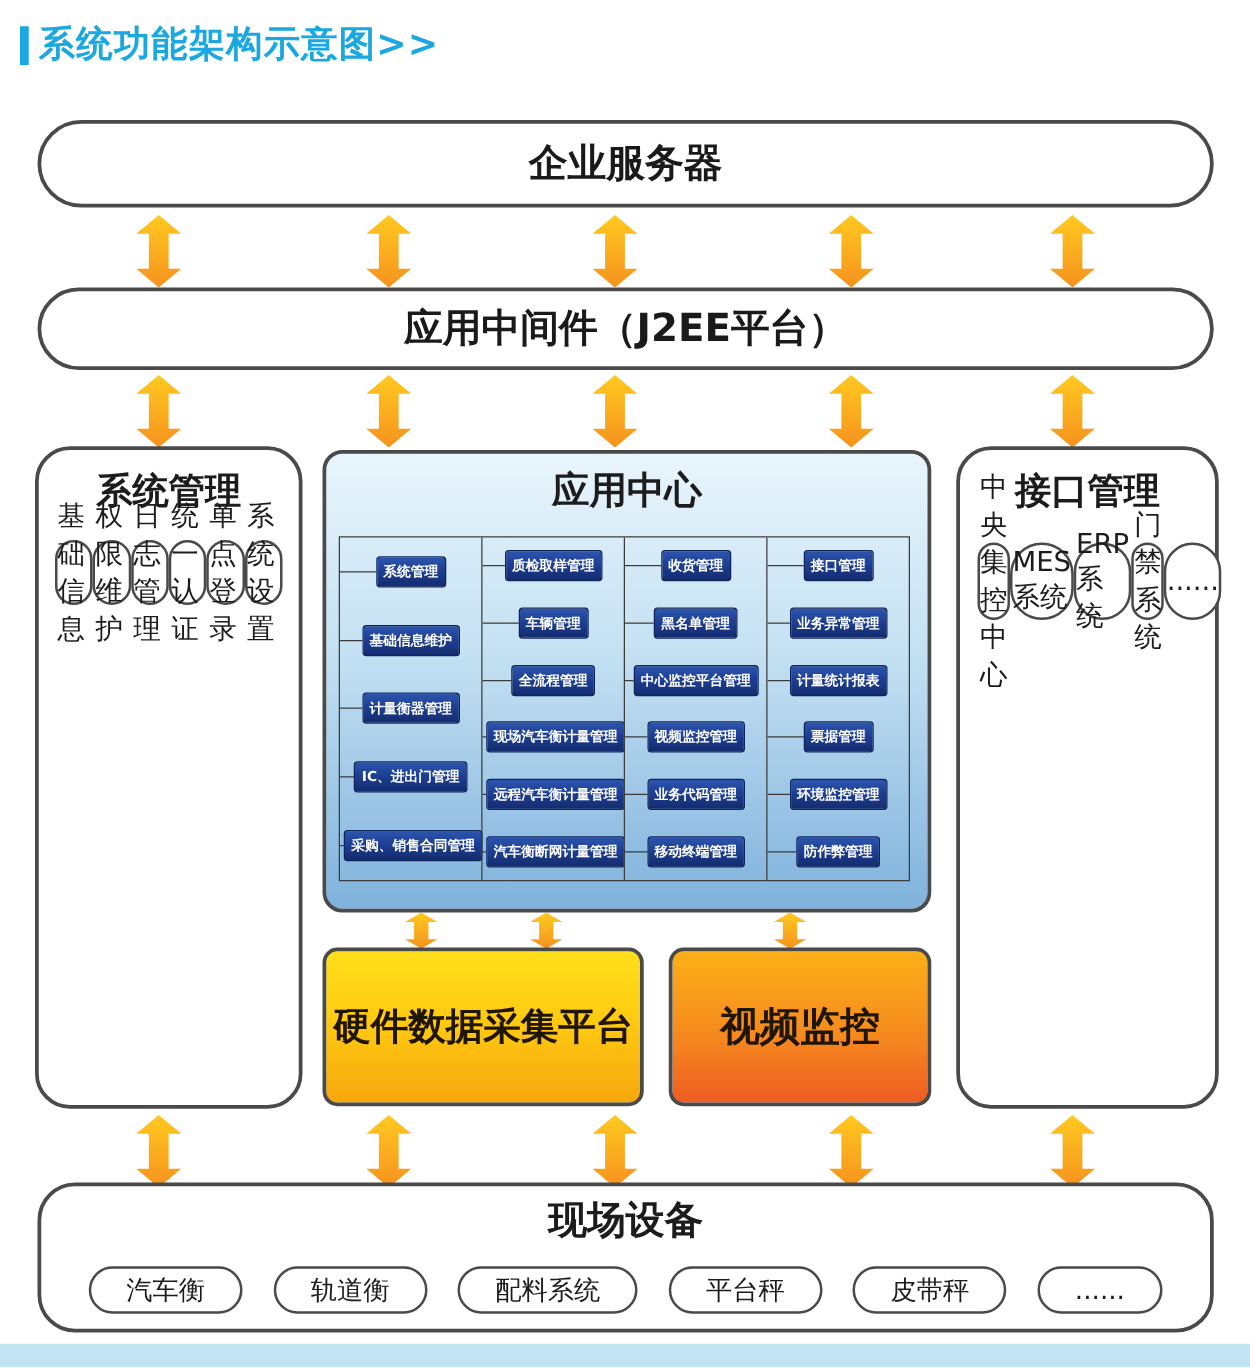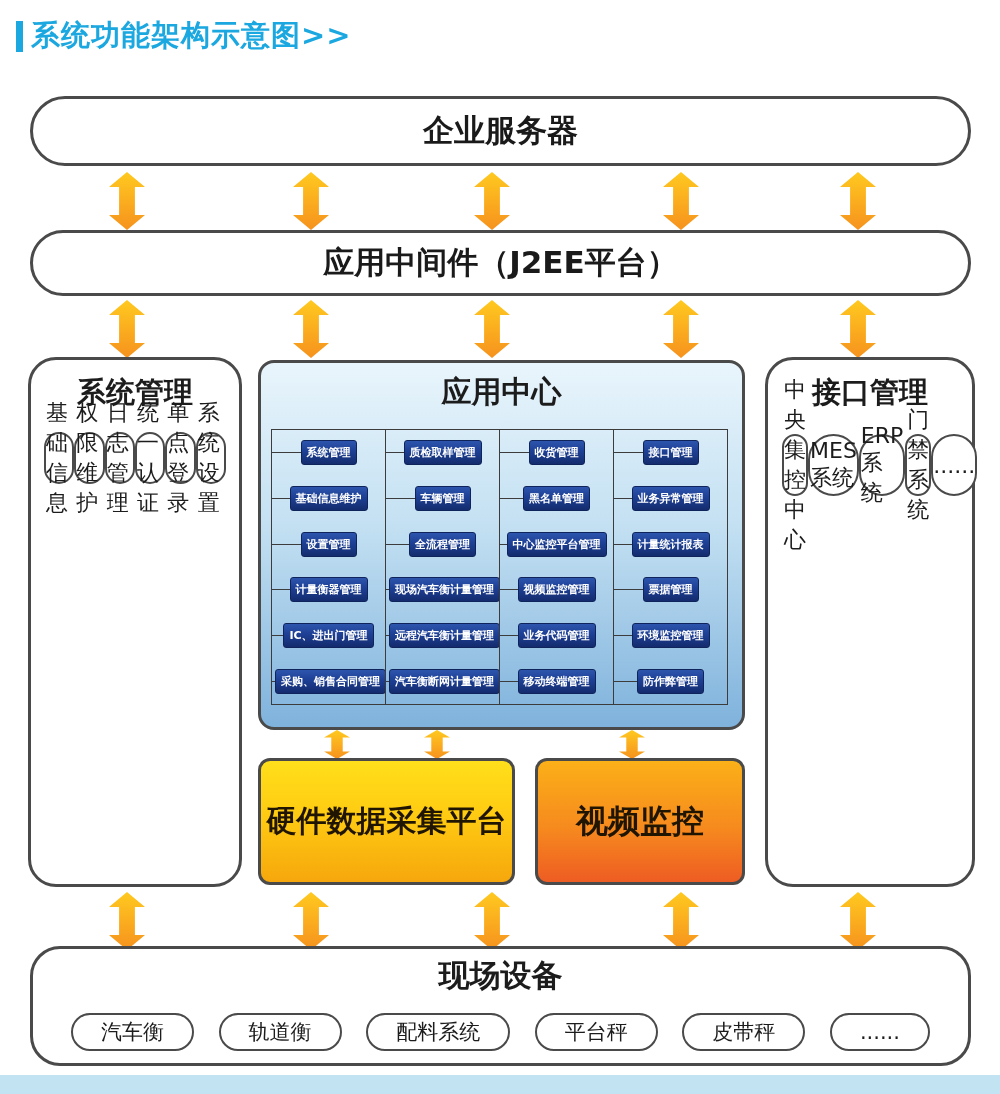--- a/index.html
+++ b/index.html
@@ -129,23 +129,20 @@
   <div class="panel-title">应用中心</div>
   <div class="grid-frame">
     <div class="gcol">
       <div class="gcell">
           <div class="btn">系统管理</div>
         </div>
       <div class="gcell">
           <div class="btn">基础信息维护</div>
         </div>
       <div class="gcell">
-          <div class="btn">设置管理</div>
-        </div>
-      <div class="gcell">
           <div class="btn">计量衡器管理</div>
         </div>
       <div class="gcell">
           <div class="btn">IC、进出门管理</div>
         </div>
       <div class="gcell">
           <div class="btn">采购、销售合同管理</div>
         </div>
     </div>
     <div class="gcol">

